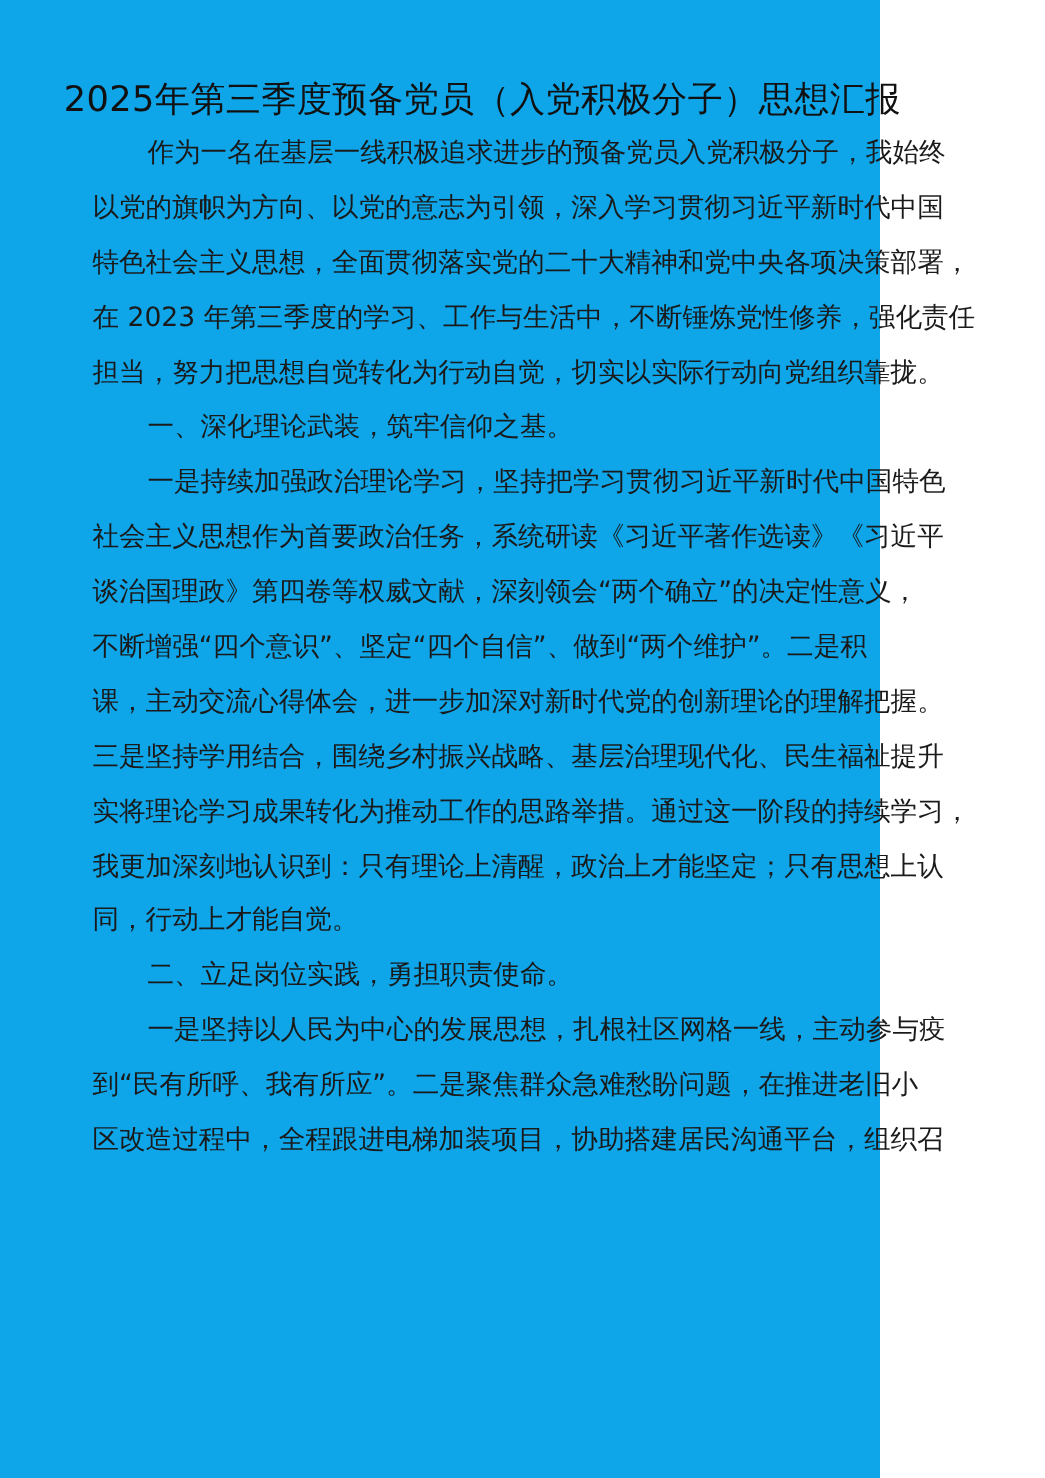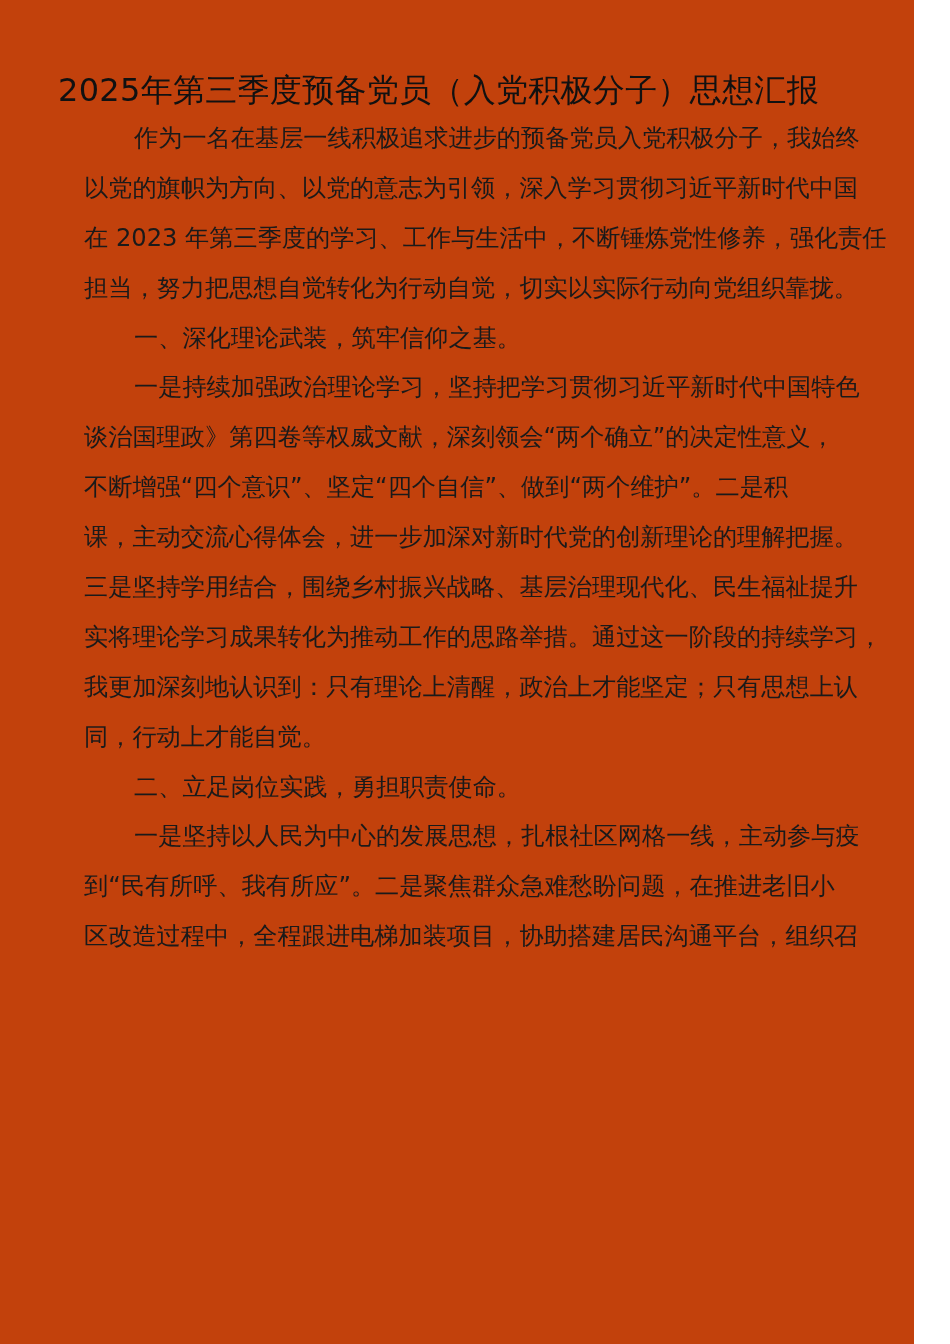--- a/index.html
+++ b/index.html
@@ -1,19 +1,19 @@
 <!DOCTYPE html>
 <html><head>
 <meta charset="utf-8">
 <style>
   html, body { margin: 0; padding: 0; background: #ffffff; }
   body { width: 950px; height: 1344px; overflow: hidden; position: relative; }
   .page {
-    position: absolute; left: 0; top: 0; width: 914px; height: 1344px;
-    background: #c2410c; color: #111111;
+    position: absolute; left: 0; top: 0; width: 800px; height: 1344px;
+    background: #0ea5e9; color: #111111;
     font-family: "DejaVu Sans", "Liberation Sans", sans-serif;
   }
   .title {
     position: absolute; left: 58px; top: 66px; width: 836px;
     font-size: 32px; line-height: 48px; white-space: nowrap;
     letter-spacing: 0.3px; color: #111;
   }
   .body {
     position: absolute; left: 58px; top: 114px; width: 840px;
     font-size: 24.2px; line-height: 49.9px; color: #1a1a1a; margin-left: 26px;
@@ -22,24 +22,26 @@
   .indent { padding-left: 50px; }
 </style>
 </head>
 <body>
 
 <div class="page">
   <div class="title">2025年第三季度预备党员（入党积极分子）思想汇报</div>
   <div class="body">
     <span class="line indent">作为一名在基层一线积极追求进步的预备党员入党积极分子，我始终</span>
     <span class="line">以党的旗帜为方向、以党的意志为引领，深入学习贯彻习近平新时代中国</span>
+    <span class="line">特色社会主义思想，全面贯彻落实党的二十大精神和党中央各项决策部署，</span>
     <span class="line">在 2023 年第三季度的学习、工作与生活中，不断锤炼党性修养，强化责任</span>
     <span class="line">担当，努力把思想自觉转化为行动自觉，切实以实际行动向党组织靠拢。</span>
     <span class="line indent">一、深化理论武装，筑牢信仰之基。</span>
     <span class="line indent">一是持续加强政治理论学习，坚持把学习贯彻习近平新时代中国特色</span>
+    <span class="line">社会主义思想作为首要政治任务，系统研读《习近平著作选读》《习近平</span>
     <span class="line">谈治国理政》第四卷等权威文献，深刻领会“两个确立”的决定性意义，</span>
     <span class="line">不断增强“四个意识”、坚定“四个自信”、做到“两个维护”。二是积</span>
     <span class="line">课，主动交流心得体会，进一步加深对新时代党的创新理论的理解把握。</span>
     <span class="line">三是坚持学用结合，围绕乡村振兴战略、基层治理现代化、民生福祉提升</span>
     <span class="line">实将理论学习成果转化为推动工作的思路举措。通过这一阶段的持续学习，</span>
     <span class="line">我更加深刻地认识到：只有理论上清醒，政治上才能坚定；只有思想上认</span>
     <span class="line">同，行动上才能自觉。</span>
     <span class="line indent">二、立足岗位实践，勇担职责使命。</span>
     <span class="line indent">一是坚持以人民为中心的发展思想，扎根社区网格一线，主动参与疫</span>
     <span class="line">到“民有所呼、我有所应”。二是聚焦群众急难愁盼问题，在推进老旧小</span>

